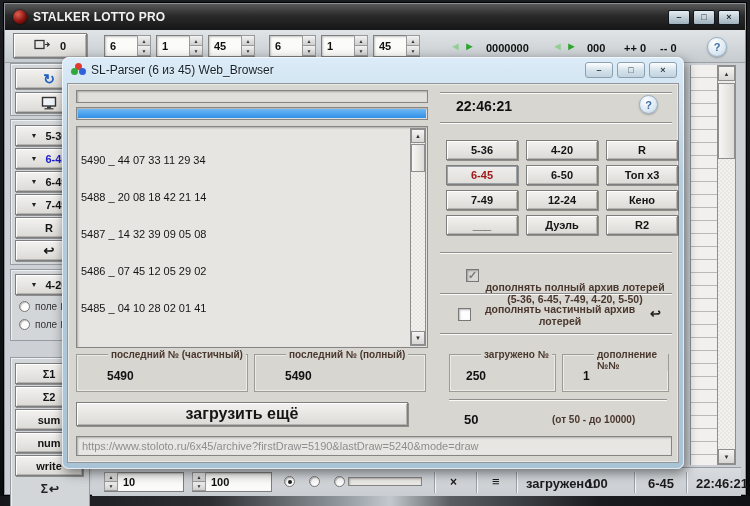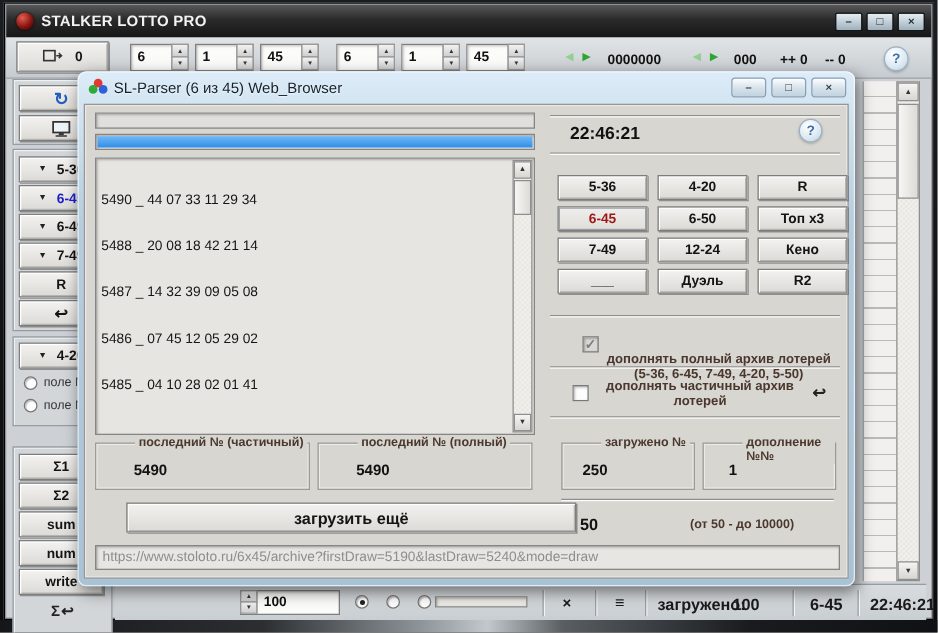--- a/index.html
+++ b/index.html
@@ -228,20 +228,27 @@
   </div>
 
   <div class="abs" id="grid-edge" style="left:686px;top:62px;width:27px;height:400px;"></div>
   <div class="abs scrollbar" style="left:713px;top:62px;width:19px;height:400px;">
     <div class="abs sc-btn" style="top:0;">▲</div>
     <div class="abs sc-thumb" style="top:17px;height:76px;"></div>
     <div class="abs sc-btn" style="bottom:0;">▼</div>
   </div>
 
   <div class="abs" id="statusbar">
+    <div class="abs spin left" style="left:12px;top:4px;width:80px;height:20px;">
+      <span class="val">10</span>
+      <span class="arrows">
+          <span class="sa">▲</span>
+          <span class="sa">▼</span>
+        </span>
+    </div>
     <div class="abs spin left" style="left:100px;top:4px;width:80px;height:20px;">
       <span class="val">100</span>
       <span class="arrows">
           <span class="sa">▲</span>
           <span class="sa">▼</span>
         </span>
     </div>
     <span class="abs radio on" style="left:192px;top:8px;"></span>
     <span class="abs radio" style="left:217px;top:8px;"></span>
     <span class="abs radio" style="left:242px;top:8px;"></span>
@@ -351,20 +358,20 @@
     </div>
     <div class="abs groupbox" style="left:381px;top:270px;width:107px;height:38px;">
       <span class="gb-label">загружено №</span>
       <span class="gb-val" style="padding-left:16px;">250</span>
     </div>
     <div class="abs groupbox" style="left:494px;top:270px;width:107px;height:38px;">
       <span class="gb-label">дополнение №№</span>
       <span class="gb-val" style="padding-left:20px;">1</span>
     </div>
 
-    <div class="abs box3" style="left:8px;top:318px;width:360px;height:24px;font-size:13px;margin-left:25px;">загрузить ещё</div>
+    <div class="abs box3" style="left:8px;top:318px;width:332px;height:24px;font-size:16px;">загрузить ещё</div>
     <div class="abs hline" style="left:381px;top:315px;width:218px;"></div>
     <span class="abs" style="left:396px;top:328px;font-size:13px;font-weight:bold;color:#111;">50</span>
     <span class="abs" style="left:484px;top:330px;font-size:10px;color:#4a382e;font-weight:bold;">(от 50 - до 10000)</span>
 
     <div class="abs sunk" id="url-box" style="left:8px;top:352px;width:596px;height:20px;">https://www.stoloto.ru/6x45/archive?firstDraw=5190&amp;lastDraw=5240&amp;mode=draw</div>
   </div>
 </div>
 
 </body></html>

